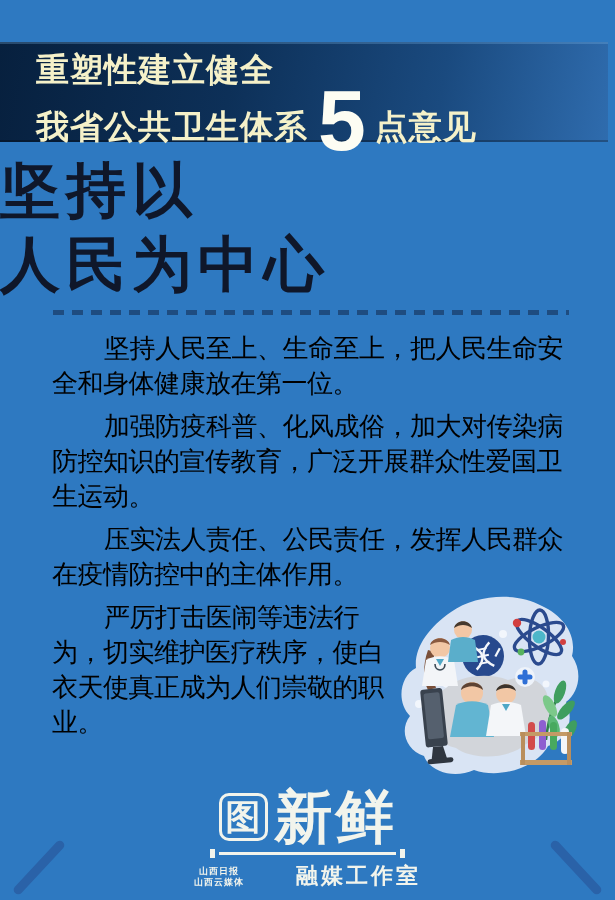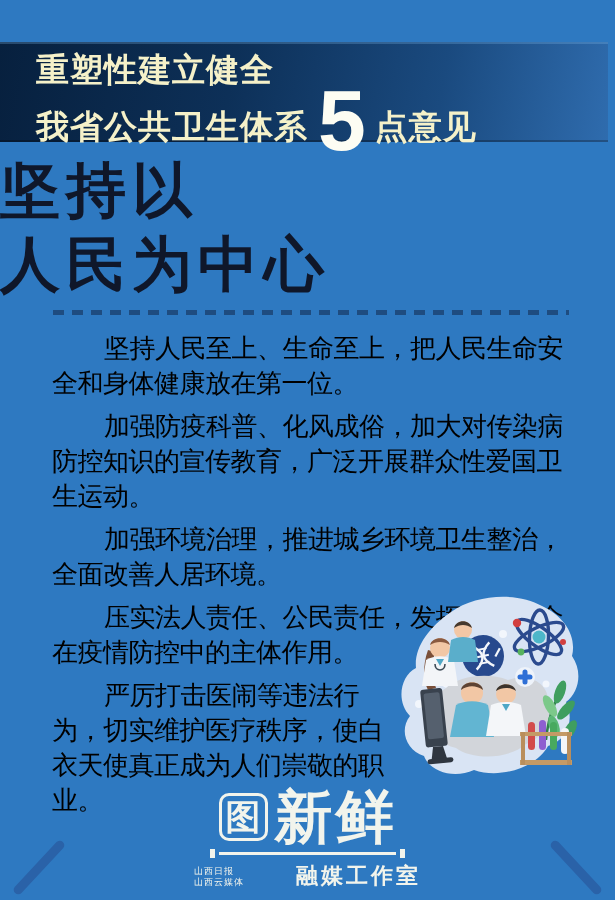--- a/index.html
+++ b/index.html
@@ -39,21 +39,21 @@
   .illustration{position:absolute;left:396px;top:592px;}
   
   .footer{position:absolute;left:0;right:0;bottom:12px;text-align:center;color:#f2f4ec;}
   .logo-row{display:flex;justify-content:center;align-items:center;gap:7px;font-weight:900;}
   .logo-boxed{display:inline-block;border:3px solid #f2f4ec;border-radius:10px;font-size:35px;line-height:42px;padding:0 4px;}
   .logo-rest{font-size:58px;line-height:50px;letter-spacing:3px;}
   .logo-divider{width:195px;margin:7px auto 6px;display:flex;align-items:center;gap:4px;}
   .logo-divider .bar{flex:1;height:3px;background:#f2f4ec;}
   .logo-divider .tick{width:5px;height:9px;background:#f2f4ec;}
   .footer-row{display:flex;justify-content:center;align-items:flex-end;gap:8px;}
-  .org{font-size:9px;line-height:11px;text-align:left;font-weight:400;letter-spacing:1px;}
+  .org{font-size:9px;line-height:11px;text-align:center;font-weight:700;letter-spacing:1px;}
   .studio{font-size:22px;font-weight:900;letter-spacing:3px;line-height:24px;margin-left:44px;}
   
   .corner{position:absolute;width:70px;height:9px;border-radius:5px;background:#2a62a8;}
   .corner.left{left:4px;bottom:28px;transform:rotate(-47deg);}
   .corner.right{right:4px;bottom:28px;transform:rotate(47deg);}
 </style>
 </head>
 <body>
 
 <div class="page">
@@ -72,21 +72,20 @@
   <div class="title">
     <div>坚持以</div>
     <div>人民为中心</div>
   </div>
 
   <div class="divider"></div>
 
   <div class="bodytext">
     <p>坚持人民至上、生命至上，把人民生命安全和身体健康放在第一位。</p>
     <p>加强防疫科普、化风成俗，加大对传染病防控知识的宣传教育，广泛开展群众性爱国卫生运动。</p>
-    <p>加强环境治理，推进城乡环境卫生整治，全面改善人居环境。</p>
     <p>压实法人责任、公民责任，发挥人民群众在疫情防控中的主体作用。</p>
     <p class="p5">严厉打击医闹等违法行为，切实维护医疗秩序，使白衣天使真正成为人们崇敬的职业。</p>
   </div>
 
   <svg class="illustration" width="220" height="200" viewBox="0 0 220 200">
 
     <path d="M55 20 C80 2 122 0 146 14 C168 24 181 44 176 64 C187 80 183 100 170 110 C179 128 171 148 152 154 C140 176 104 187 78 178 C58 187 34 180 28 164 C10 158 3 138 14 124 C0 110 4 84 20 76 C18 56 32 36 55 20 Z" fill="#d9e4f4"></path>
 
     <g transform="translate(143,45)">
       <ellipse rx="27" ry="9.5" fill="none" stroke="#2b4a8e" stroke-width="3.4" transform="rotate(-26)"></ellipse>

